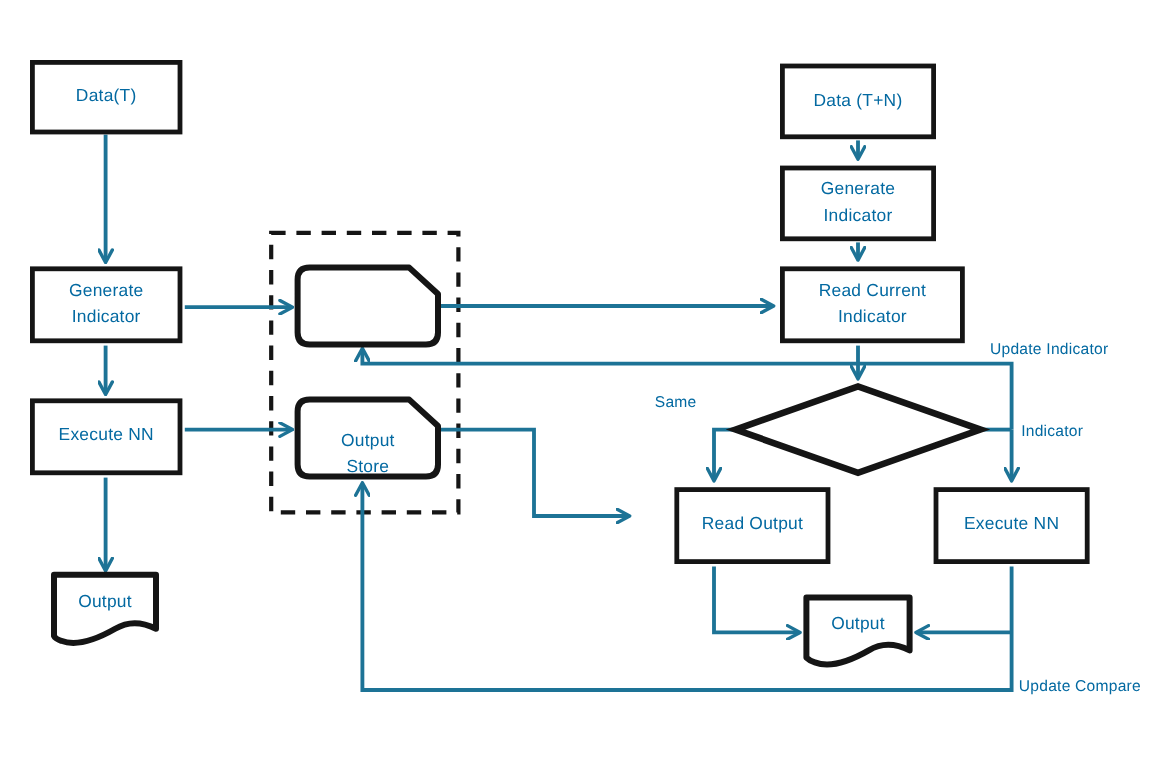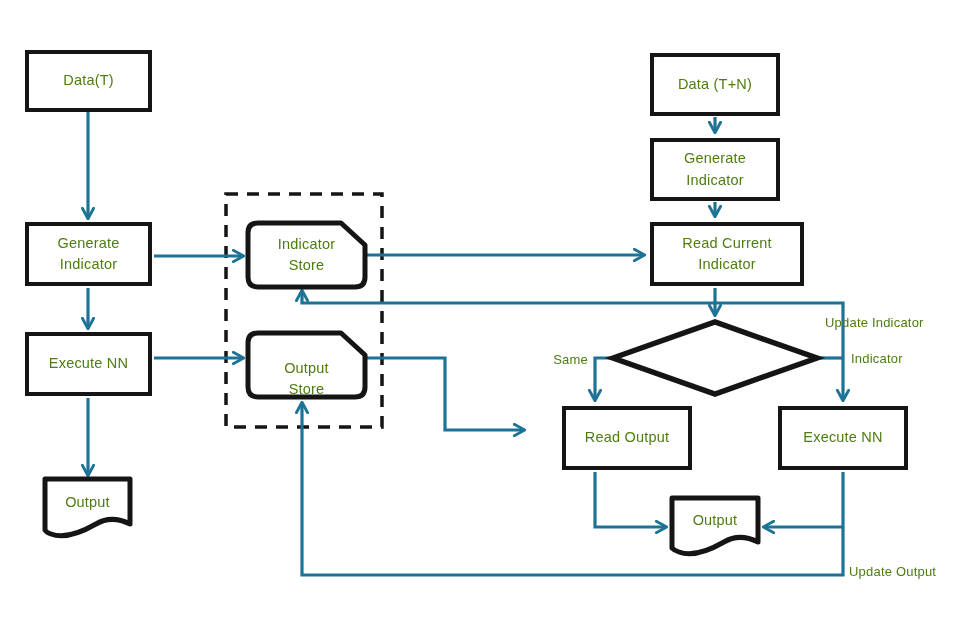--- a/index.html
+++ b/index.html
@@ -1,18 +1,18 @@
 <!DOCTYPE html>
 <html><head>
 <meta charset="utf-8">
 <style>
   html,body{margin:0;padding:0;background:#ffffff;}
   #stage{
     position:relative;width:960px;height:640px;background:#ffffff;overflow:hidden;
-    font-family:"Liberation Sans", sans-serif;color:#4d7c0f;
+    font-family:"Liberation Sans", sans-serif;color:#0369a1;
   }
   #wires{position:absolute;left:0;top:0;width:960px;height:640px;z-index:1;}
   .box{
     position:absolute;z-index:2;background:#ffffff;border:4px solid #151515;
     display:flex;align-items:center;justify-content:center;text-align:center;
     font-size:14.5px;line-height:1.45;letter-spacing:.2px;box-sizing:border-box;
   }
   .shape-label{
     position:absolute;z-index:3;display:flex;align-items:center;justify-content:center;
     text-align:center;font-size:14.5px;line-height:1.45;letter-spacing:.2px;pointer-events:none;
@@ -85,31 +85,28 @@
   <div class="box" style="left:650px;top:222px;width:154px;height:64px;">
     <span class="wrap100">Read Current Indicator</span>
   </div>
   <div class="box" style="left:530px;top:406px;width:130px;height:64px;margin-left:32px;">
     <span>Read Output</span>
   </div>
   <div class="box" style="left:778px;top:406px;width:130px;height:64px;">
     <span>Execute NN</span>
   </div>
 
-  <div class="shape-label" style="left:248px;top:223px;width:117px;height:64px;">
-    <span class="wrap80">Indicator Store</span>
-  </div>
   <div class="shape-label" style="left:248px;top:333px;width:117px;height:64px;">
     <span class="wrap60">Output Store</span>
   </div>
   <div class="shape-label" style="left:45px;top:481px;width:85px;height:44px;">
     <span>Output</span>
   </div>
   <div class="shape-label" style="left:672px;top:500px;width:86px;height:42px;">
     <span>Output</span>
   </div>
 
-  <div class="edge-label" style="left:538px;top:352px;width:50px;text-align:right;">Same</div>
+  <div class="edge-label" style="left:538px;top:327px;width:50px;text-align:center;">Same</div>
   <div class="edge-label" style="left:851px;top:351px;">Indicator</div>
-  <div class="edge-label" style="left:825px;top:283px;margin-top:32px;">Update Indicator</div>
-  <div class="edge-label" style="left:849px;top:564px;">Update Output</div>
+  <div class="edge-label" style="left:825px;top:283px;">Update Indicator</div>
+  <div class="edge-label" style="left:849px;top:564px;">Update Compare</div>
 
 </div>
 
 </body></html>

